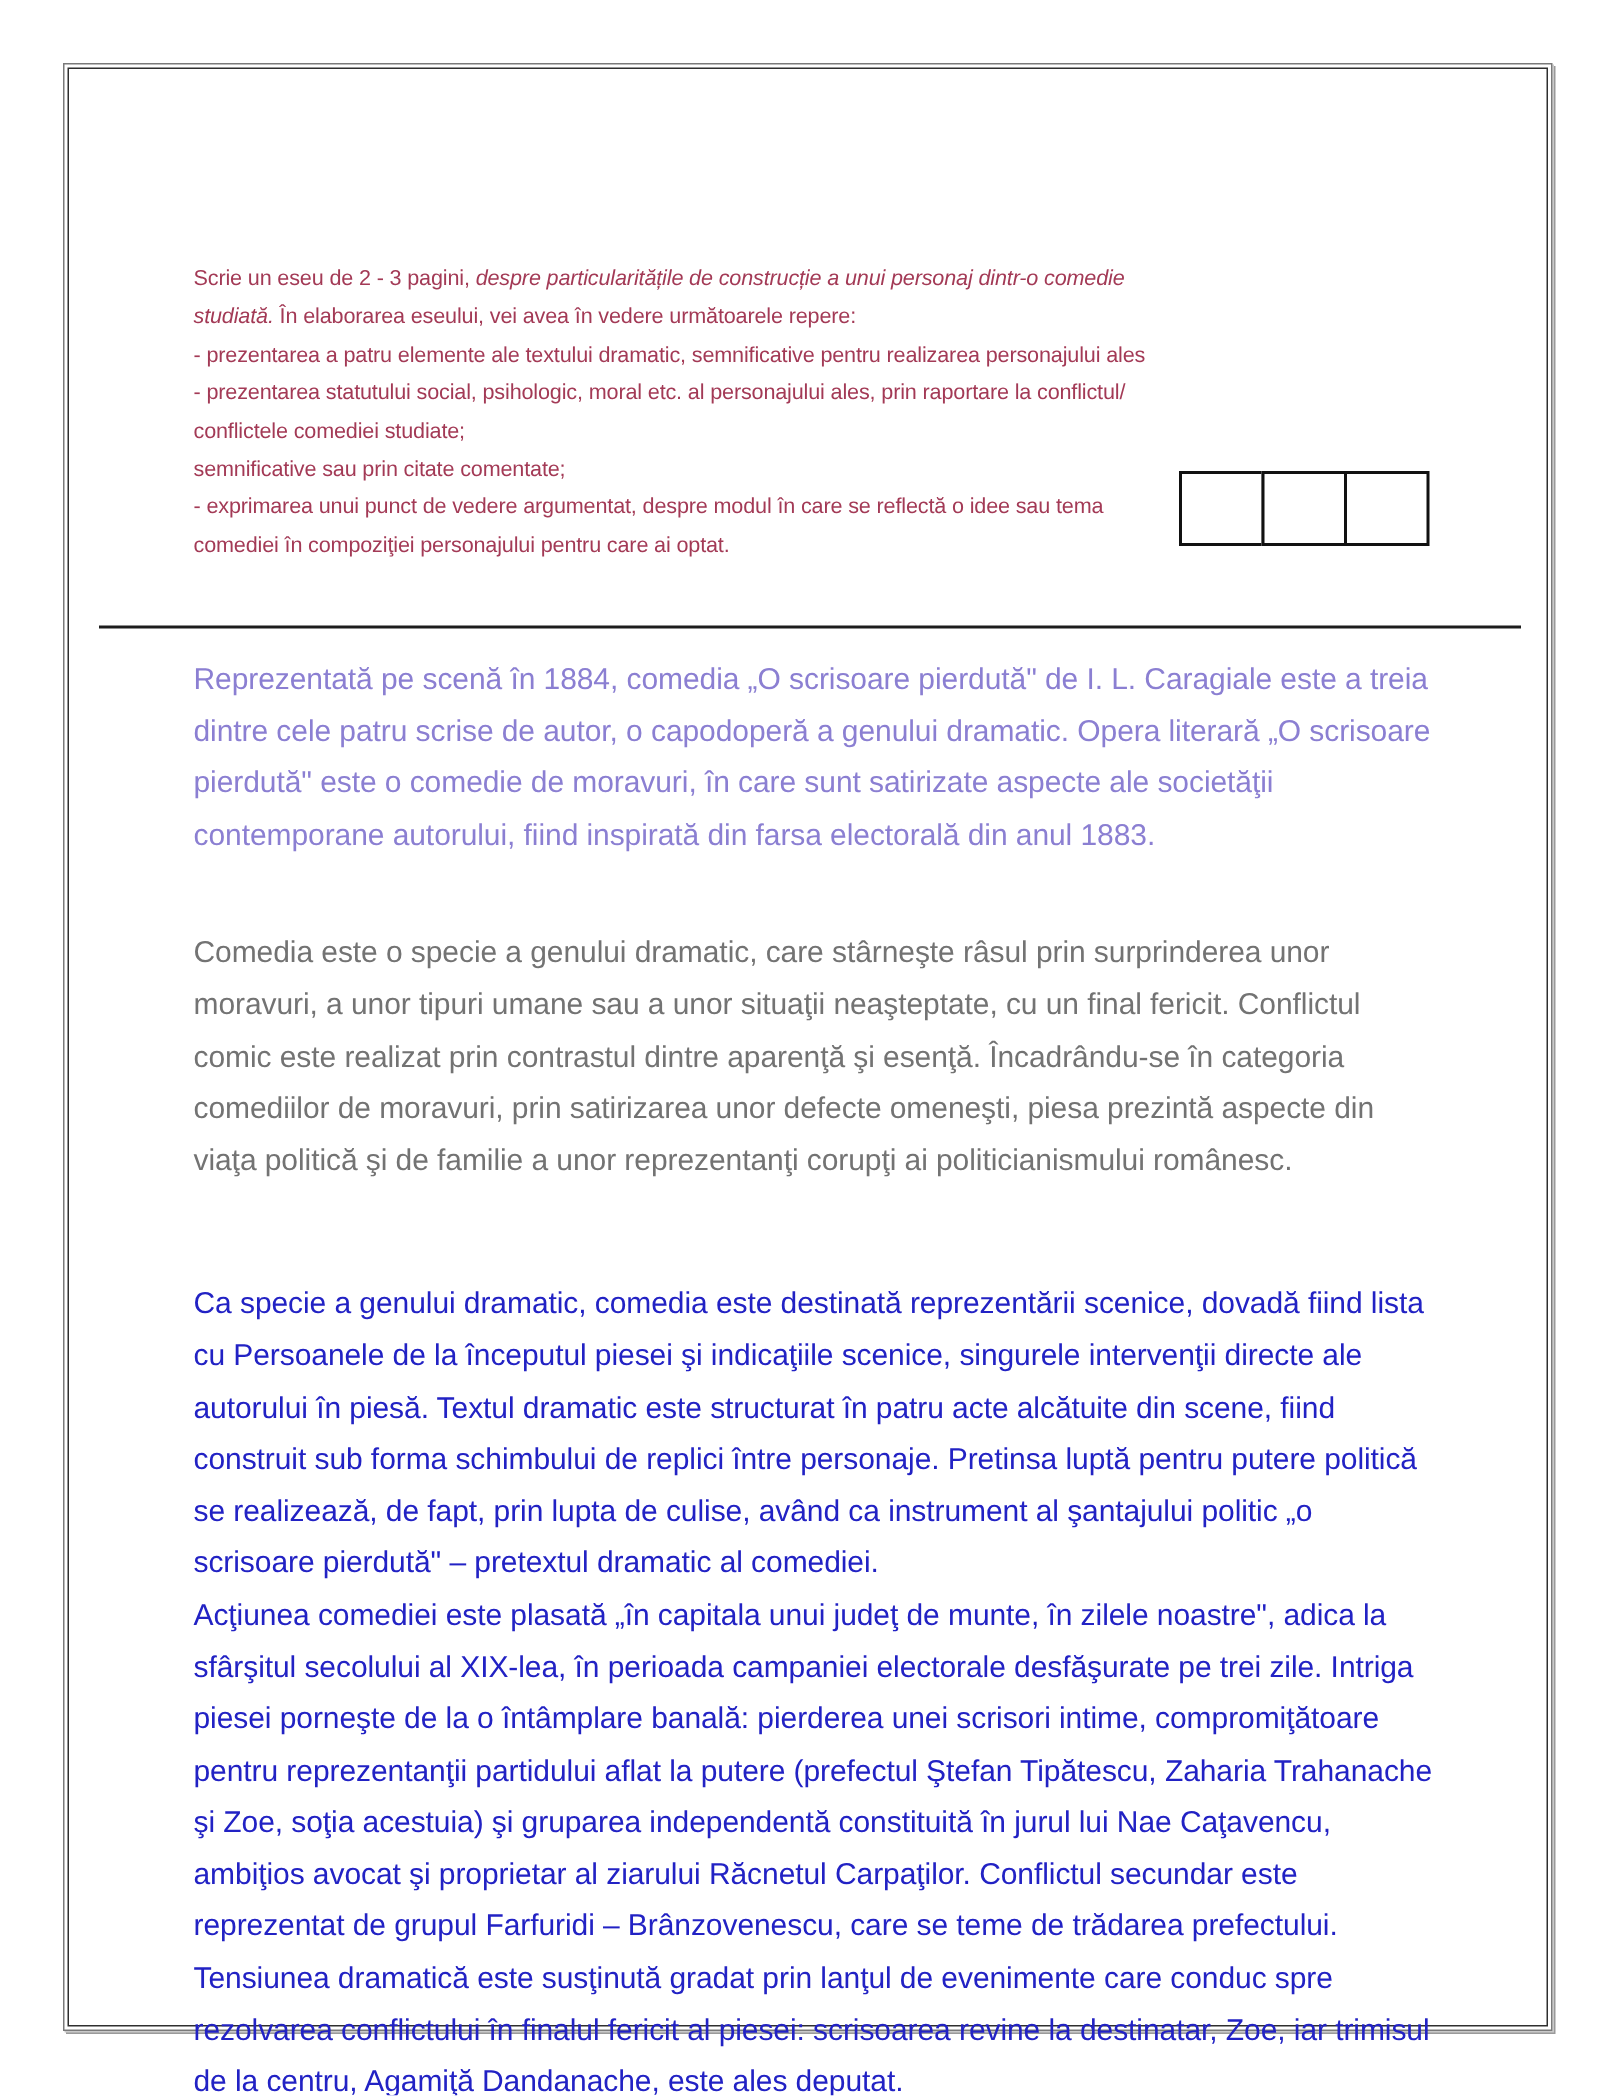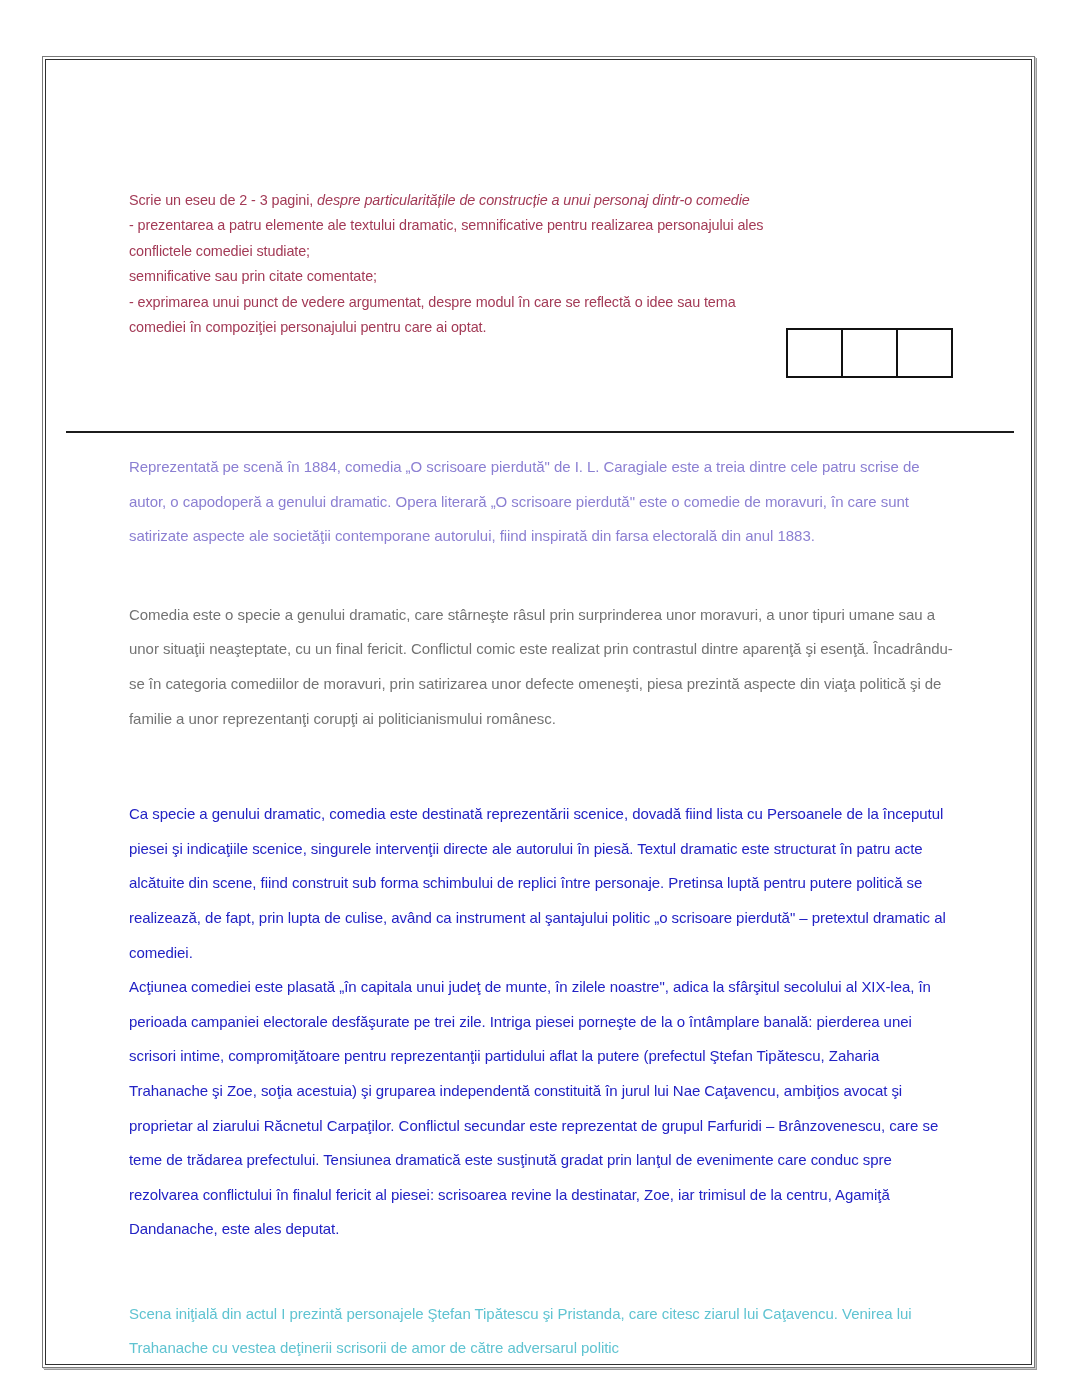--- a/index.html
+++ b/index.html
@@ -19,21 +19,21 @@
     width: 1080px;
     height: 1397px;
     background: #ffffff;
     overflow: hidden;
   }
 
   
   .page-frame {
     position: absolute;
     left: 42px;
-    top: 56px;
+    top: 42px;
     width: 993px;
     height: 1312px;
     border: 1px solid #7a7a7a;
     box-shadow: 1px 1px 0 0 #c9c9c9, 2px 2px 0 0 #9a9a9a;
     background: #ffffff;
     box-sizing: border-box;
   }
   .page-frame-inner {
     position: absolute;
     left: 2px;
@@ -102,21 +102,21 @@
   }
 
   
   .essay {
     position: absolute;
     left: 83px;
     top: 390px;
     width: 830px;
   }
   .para {
-    font-size: 15px;
+    font-size: 20px;
     line-height: 34.6px;
     letter-spacing: -0.05px;
     margin: 0;
     text-align: left;
     white-space: pre-wrap;
   }
   .para-purple { color: #8b7fd2; }
   .para-red    { color: #737373; }
   .para-blue   { color: #2222c4; margin-top: 17px; }
   .para-teal   { color: #5fc3d1; }
@@ -130,21 +130,23 @@
 
 <div class="page-canvas">
 
   <div class="page-frame">
     <div class="page-frame-inner">
 
       <div class="content">
 
         <div class="prompt-block">
           <div class="prompt-line"><span>Scrie un eseu de 2 - 3 pagini, </span><em>despre particularitățile de construcție a unui personaj dintr-o comedie</em></div>
+          <div class="prompt-line"><em>studiată.</em><span> În elaborarea eseului, vei avea în vedere următoarele repere:</span></div>
           <div class="prompt-line">- prezentarea a patru elemente ale textului dramatic, semnificative pentru realizarea personajului ales</div>
+          <div class="prompt-line">- prezentarea statutului social, psihologic, moral etc. al personajului ales, prin raportare la conflictul/</div>
           <div class="prompt-line">conflictele comediei studiate;</div>
           <div class="prompt-line">semnificative sau prin citate comentate;</div>
           <div class="prompt-line">- exprimarea unui punct de vedere argumentat, despre modul în care se reflectă o idee sau tema</div>
           <div class="prompt-line">comediei în compoziţiei personajului pentru care ai optat.</div>
         </div>
 
         <div class="box-row">
           <div class="answer-box"></div>
           <div class="answer-box"></div>
           <div class="answer-box"></div>

